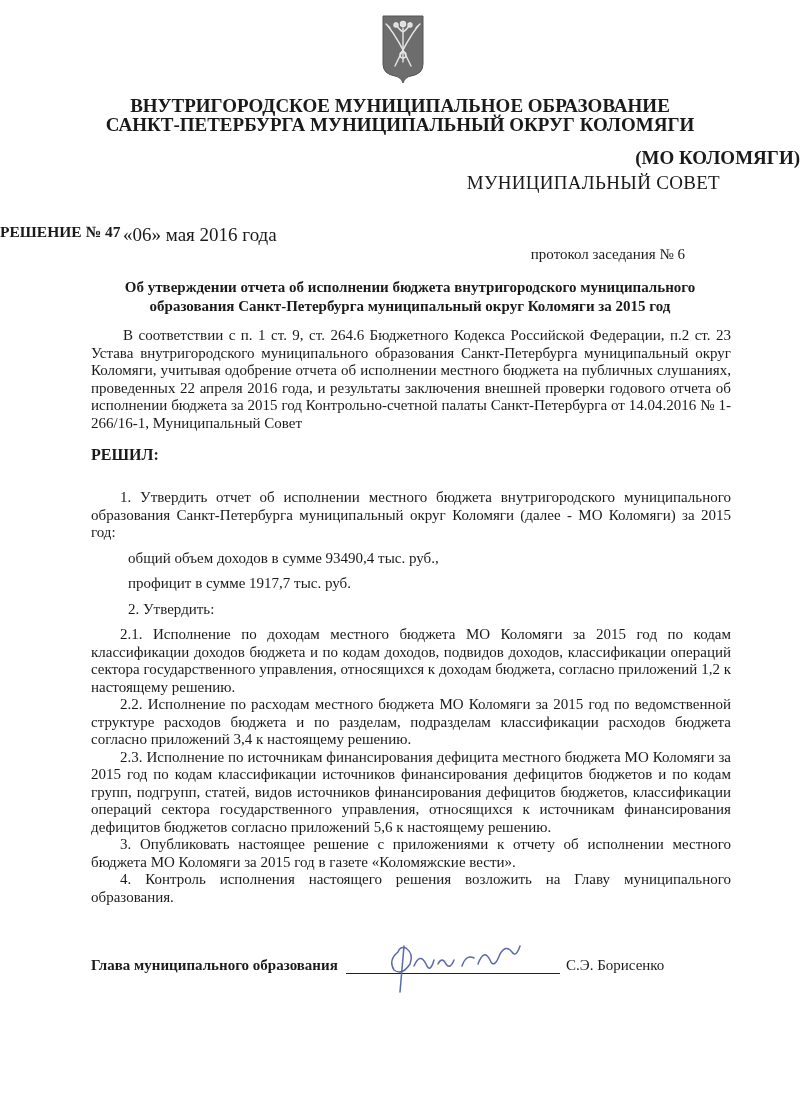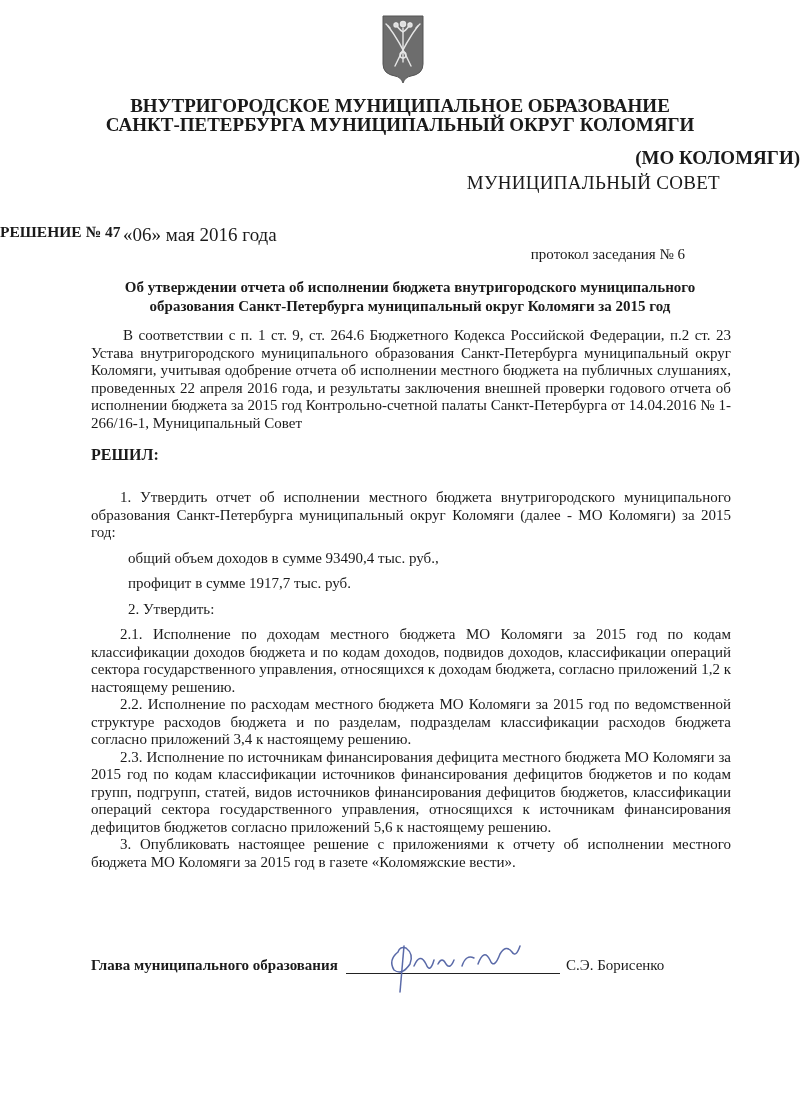--- a/index.html
+++ b/index.html
@@ -93,20 +93,21 @@
 
 <div class="abs body-text" style="top:489px;">
   <p class="item">1. Утвердить отчет об исполнении местного бюджета внутригородского муниципального образования Санкт-Петербурга муниципальный округ Коломяги (далее - МО Коломяги) за 2015 год:</p>
   <p class="sum-line">общий объем доходов в сумме 93490,4 тыс. руб.,</p>
   <p class="sum-line">профицит в сумме 1917,7 тыс. руб.</p>
   <p class="sum-line">2. Утвердить:</p>
   <p class="item">2.1. Исполнение по доходам местного бюджета МО Коломяги за 2015 год по кодам классификации доходов бюджета и по кодам доходов, подвидов доходов, классификации операций сектора государственного управления, относящихся к доходам бюджета, согласно приложений 1,2 к настоящему решению.</p>
   <p class="item">2.2. Исполнение по расходам местного бюджета МО Коломяги за 2015 год по ведомственной структуре расходов бюджета и по разделам, подразделам классификации расходов бюджета  согласно приложений 3,4 к настоящему решению.</p>
   <p class="item">2.3. Исполнение по источникам финансирования дефицита местного бюджета МО Коломяги за 2015 год по кодам классификации источников финансирования дефицитов бюджетов и по кодам групп, подгрупп, статей, видов источников финансирования дефицитов бюджетов, классификации операций сектора государственного управления, относящихся к источникам финансирования дефицитов бюджетов согласно приложений 5,6 к настоящему решению.</p>
   <p class="item">3. Опубликовать настоящее решение с приложениями к отчету об исполнении местного бюджета МО Коломяги за 2015 год в газете «Коломяжские вести».</p>
+  <p class="item">4. Контроль исполнения настоящего решения возложить на Главу муниципального образования.</p>
 </div>
 
 <div class="abs sign-role">Глава муниципального образования</div>
 <div class="abs sign-line"></div>
 <svg class="abs signature" viewBox="0 0 160 70">
   <g fill="none" stroke="#5a6aa8" stroke-width="1.5" stroke-linecap="round">
     <path d="M18 22 Q8 30 14 40 Q22 46 30 34 Q34 24 26 18 Q20 16 18 22"></path>
     <path d="M24 16 L20 62"></path>
     <path d="M34 36 Q40 22 46 34 Q50 44 54 30"></path>
     <path d="M58 34 Q62 26 66 34 Q70 40 74 30"></path>

